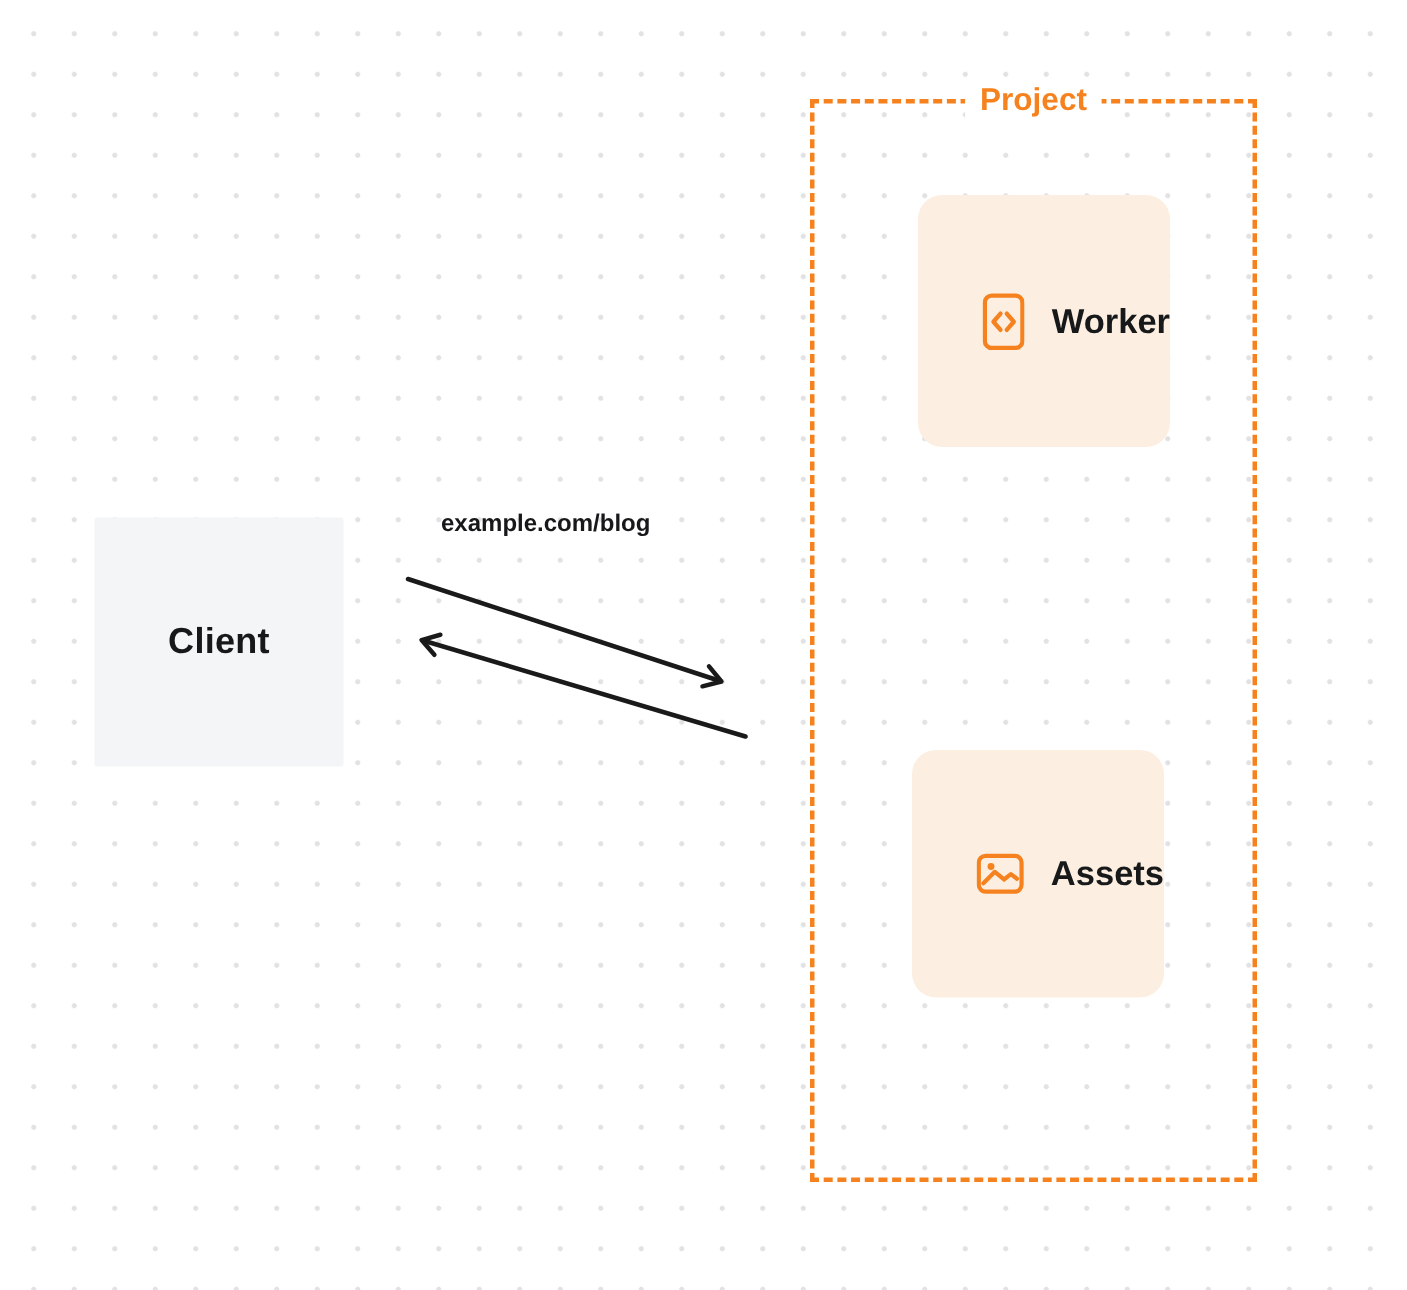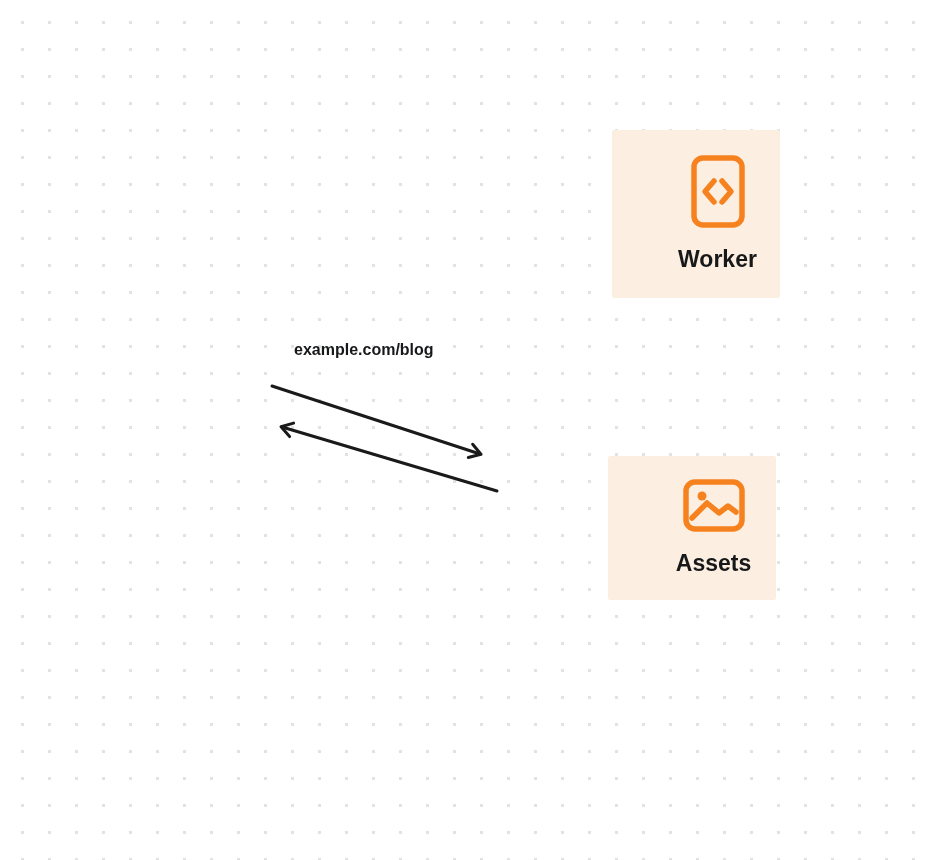--- a/index.html
+++ b/index.html
@@ -56,60 +56,66 @@
     padding: 0 10px;
     font-size: 21px; font-weight: 700; color: #f6821f;
     white-space: nowrap;
     line-height: 26px;
   }
 
   
   .card {
     position: absolute;
     background: #fcefe1;
-    border-radius: 2px;
-    display: flex; flex-direction: column;
+    border-radius: 16px;
+    display: flex; 
     align-items: center; justify-content: center;
     gap: 18px;
     padding-left: 43px;
   }
   .worker-card { left: 612px; top: 130px; width: 168px; height: 168px; }
-  .assets-card { left: 608px; top: 456px; width: 168px; height: 144px; }
+  .assets-card { left: 608px; top: 500px; width: 168px; height: 165px; }
   .card-label { font-size: 23px; font-weight: 700; color: #17181a; }
   .icon { display: block; }
 
   
   .file-tree {
     position: absolute;
     left: 590px; top: 651px;
     font-family: "DejaVu Sans Mono", "Liberation Mono", monospace;
     font-size: 15px;
     line-height: 21px;
     color: #0f0f0f;
     white-space: pre;
   }
 </style>
 </head>
 <body>
 
 <div class="canvas">
 
+  <div class="client-box">
+    <span class="client-label">Client</span>
+  </div>
 
   <div class="request-label">example.com/blog</div>
 
   <svg class="arrows" width="938" height="860" viewBox="0 0 938 860" aria-hidden="true">
     <defs>
       <marker id="ah" markerWidth="22" markerHeight="22" refX="13" refY="10" orient="auto" markerUnits="userSpaceOnUse">
         <path d="M3 3 L14 10 L3 17" fill="none" stroke="#1a1a1a" stroke-width="3" stroke-linecap="round" stroke-linejoin="round"></path>
       </marker>
     </defs>
     <path class="arrow" d="M272 386 L480 454" marker-end="url(#ah)"></path>
     <path class="arrow" d="M497 491 L282 427" marker-end="url(#ah)"></path>
   </svg>
 
+  <div class="project-box">
+    <span class="project-label">Project</span>
+  </div>
 
   <div class="card worker-card">
     <svg class="icon" width="54" height="73" viewBox="0 0 54 73" aria-hidden="true">
       <rect x="3" y="3" width="48" height="67" rx="9" fill="none" stroke="#f6821f" stroke-width="5.5"></rect>
       <path d="M23 26 L14 36.5 L23 47" fill="none" stroke="#f6821f" stroke-width="5.5" stroke-linecap="round" stroke-linejoin="round"></path>
       <path d="M31 26 L40 36.5 L31 47" fill="none" stroke="#f6821f" stroke-width="5.5" stroke-linecap="round" stroke-linejoin="round"></path>
     </svg>
     <span class="card-label">Worker</span>
   </div>
 

